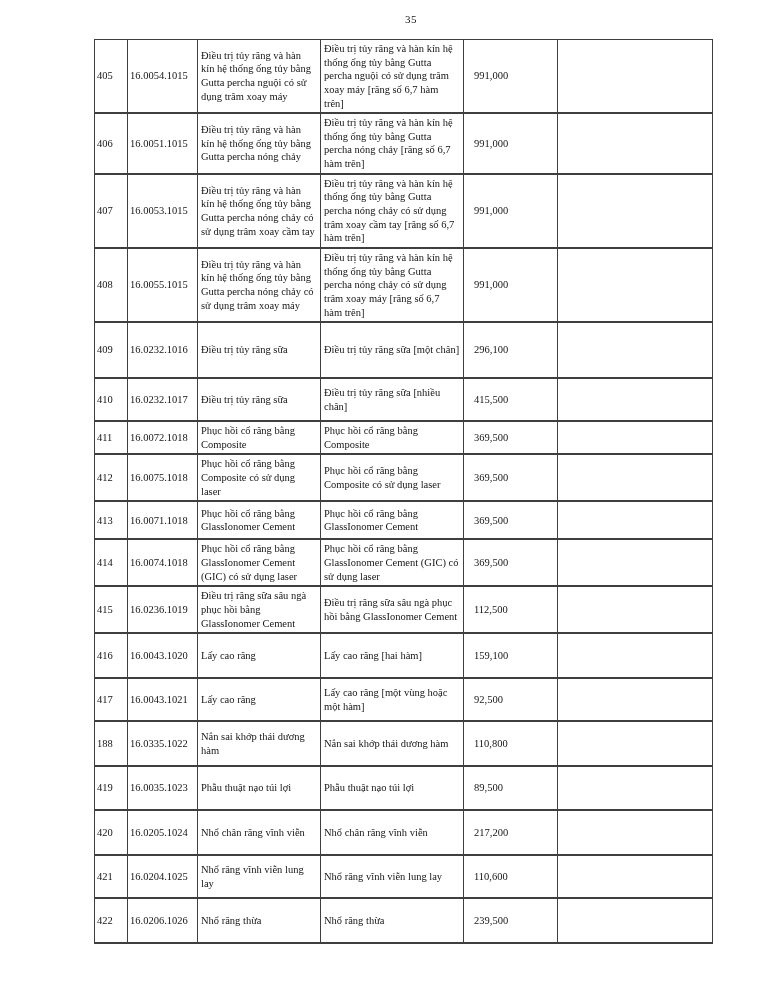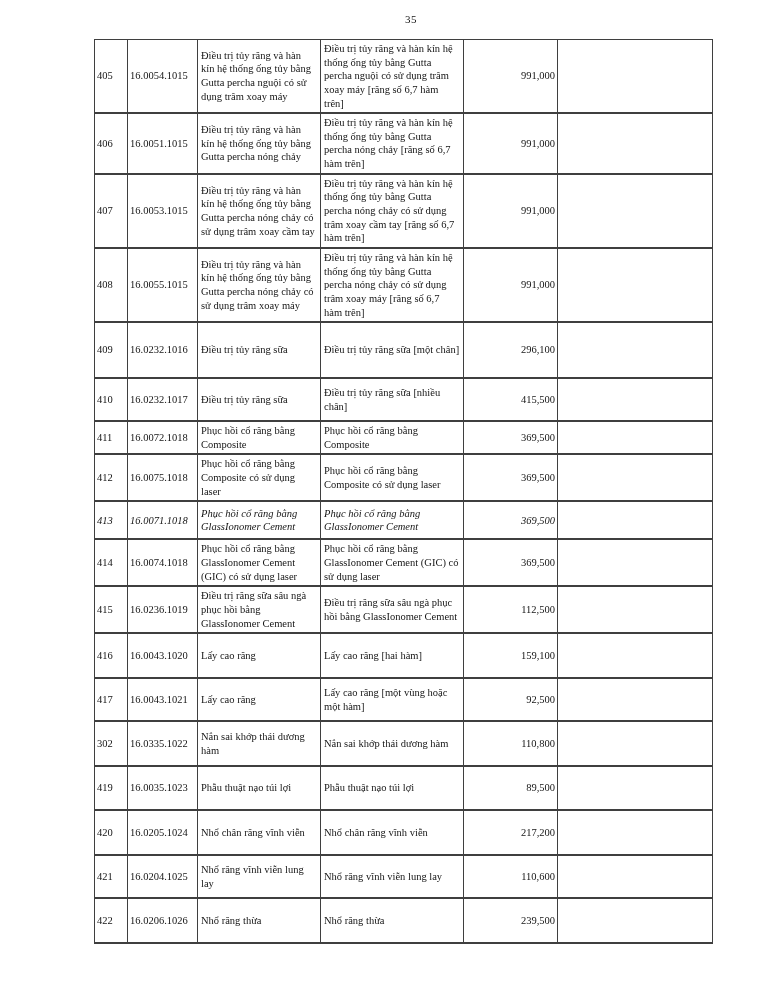--- a/index.html
+++ b/index.html
@@ -49,21 +49,20 @@
   }
   td.c-no, td.c-code {
     text-align: left;
     padding: 1px 2px;
   }
   td.c-name, td.c-desc {
     text-align: left;
     padding: 2px 3px;
   }
   td.c-price {
-    text-align: right;
     padding: 1px 2px 1px 10px;
   }
   td.c-note {
     padding: 1px 2px;
   }
 </style>
 </head>
 <body>
 
 <div class="page" style="--bg-color: #ffffff; --text-color: #151515; --border-color: #3f3f3f;">
@@ -136,21 +135,21 @@
           <td class="c-note"></td>
         </tr>
         <tr style="height: 44px;">
           <td class="c-no">412</td>
           <td class="c-code">16.0075.1018</td>
           <td class="c-name">Phục hồi cổ răng bằng Composite có sử dụng laser</td>
           <td class="c-desc">Phục hồi cổ răng bằng Composite có sử dụng laser</td>
           <td class="c-price">369,500</td>
           <td class="c-note"></td>
         </tr>
-        <tr style="height: 38px; font-style: italic;">
+        <tr style="height: 38px;">
           <td class="c-no">413</td>
           <td class="c-code">16.0071.1018</td>
           <td class="c-name">Phục hồi cổ răng bằng GlassIonomer Cement</td>
           <td class="c-desc">Phục hồi cổ răng bằng GlassIonomer Cement</td>
           <td class="c-price">369,500</td>
           <td class="c-note"></td>
         </tr>
         <tr style="height: 45px;">
           <td class="c-no">414</td>
           <td class="c-code">16.0074.1018</td>
@@ -177,21 +176,21 @@
         </tr>
         <tr style="height: 43px;">
           <td class="c-no">417</td>
           <td class="c-code">16.0043.1021</td>
           <td class="c-name">Lấy cao răng</td>
           <td class="c-desc">Lấy cao răng [một vùng hoặc một hàm]</td>
           <td class="c-price">92,500</td>
           <td class="c-note"></td>
         </tr>
         <tr style="height: 45px;">
-          <td class="c-no">302</td>
+          <td class="c-no">188</td>
           <td class="c-code">16.0335.1022</td>
           <td class="c-name">Nắn sai khớp thái dương hàm</td>
           <td class="c-desc">Nắn sai khớp thái dương hàm</td>
           <td class="c-price">110,800</td>
           <td class="c-note"></td>
         </tr>
         <tr style="height: 44px;">
           <td class="c-no">419</td>
           <td class="c-code">16.0035.1023</td>
           <td class="c-name">Phẫu thuật nạo túi lợi</td>

